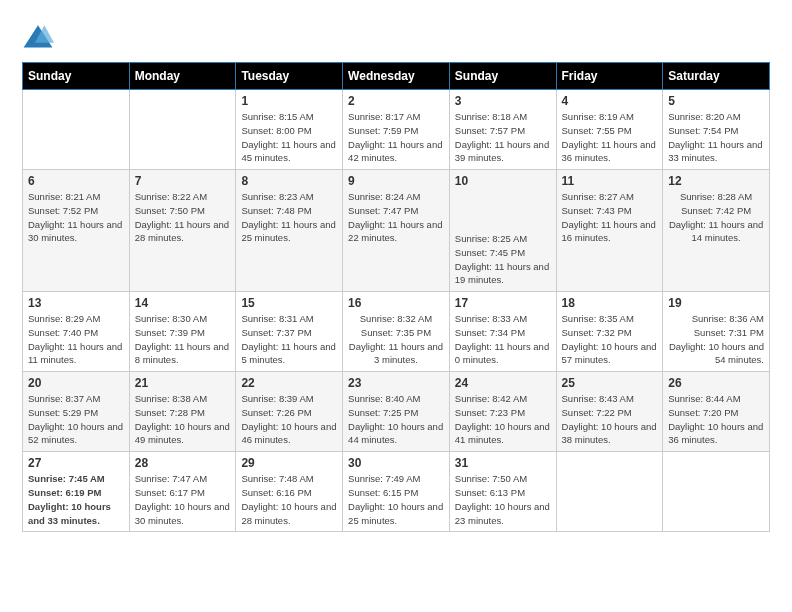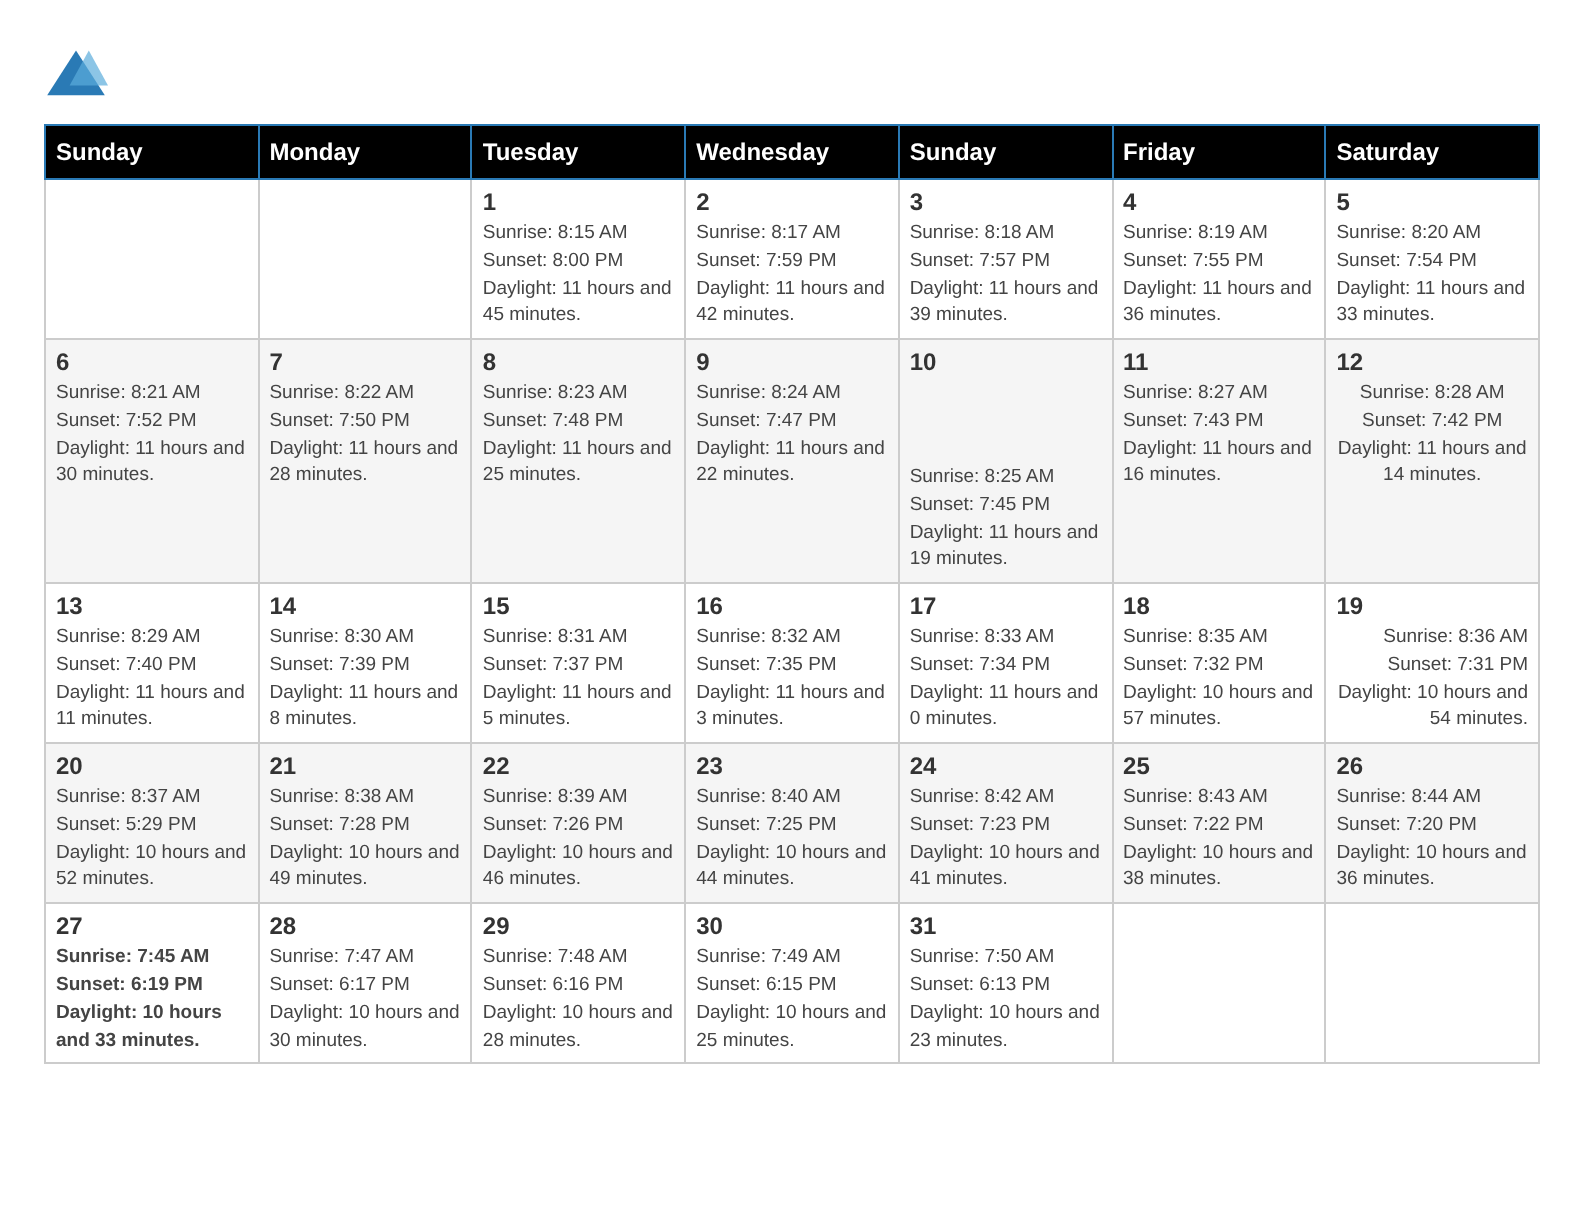--- a/index.html
+++ b/index.html
@@ -231,21 +231,21 @@
 Daylight: 11 hours and 8 minutes.</div>
           </td>
           <td>
             <span class="day-num">15</span>
             <div class="day-info" style="white-space: pre-line;">Sunrise: 8:31 AM
 Sunset: 7:37 PM
 Daylight: 11 hours and 5 minutes.</div>
           </td>
           <td>
             <span class="day-num">16</span>
-            <div class="day-info" style="white-space: pre-line;">Sunrise: 8:32 AM
+            <div class="day-info" style="white-space: pre-line; text-align: center;">Sunrise: 8:32 AM
 Sunset: 7:35 PM
 Daylight: 11 hours and 3 minutes.</div>
           </td>
           <td>
             <span class="day-num">17</span>
             <div class="day-info" style="white-space: pre-line;">Sunrise: 8:33 AM
 Sunset: 7:34 PM
 Daylight: 11 hours and 0 minutes.</div>
           </td>
           <td>

